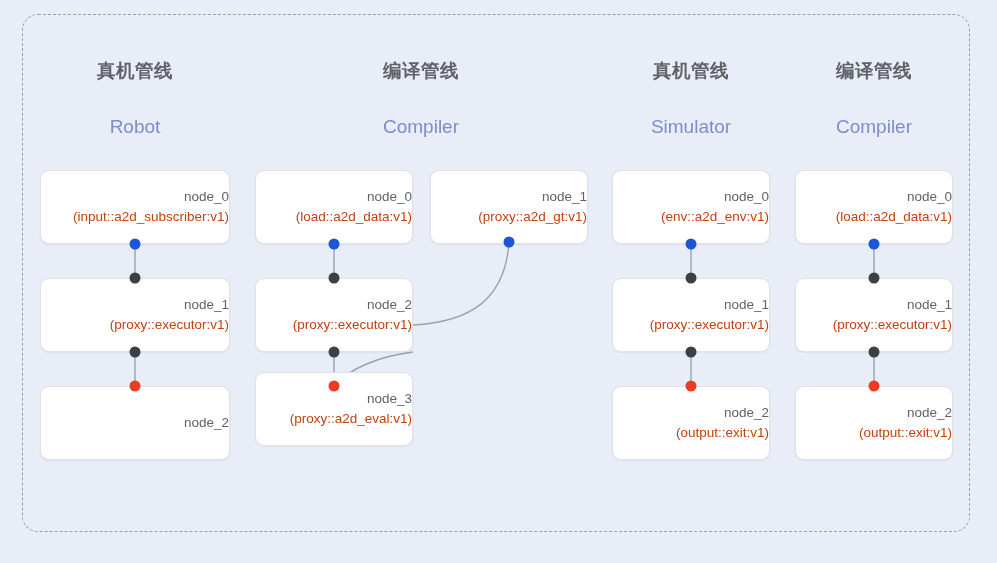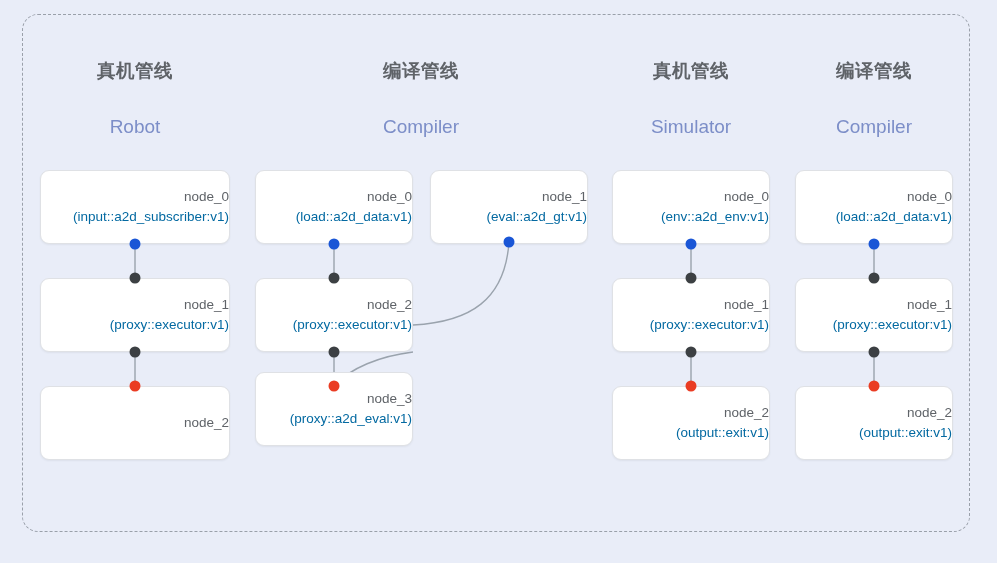--- a/index.html
+++ b/index.html
@@ -82,21 +82,21 @@
     box-shadow: 0 1px 2px rgba(60,64,67,0.07);
   }
   .node-title {
     font-size: 13.5px;
     color: #5f6368;
     line-height: 1.5;
     white-space: nowrap;
   }
   .node-sub {
     font-size: 13.5px;
-    color: #0369a1;
+    color: #c2410c;
     line-height: 1.5;
     white-space: nowrap;
   }
 
   
   .port {
     position: absolute;
     width: 11px;
     height: 11px;
     border-radius: 50%;
@@ -156,21 +156,21 @@
       </div>
       <div class="node" style="left: 40px; top: 386px; width: 190px; height: 74px;">
         <div class="node-title">node_2</div>
       </div>
       <div class="node" style="left: 255px; top: 170px; width: 158px; height: 74px;">
         <div class="node-title">node_0</div>
         <div class="node-sub">(load::a2d_data:v1)</div>
       </div>
       <div class="node" style="left: 430px; top: 170px; width: 158px; height: 74px;">
         <div class="node-title">node_1</div>
-        <div class="node-sub">(eval::a2d_gt:v1)</div>
+        <div class="node-sub">(proxy::a2d_gt:v1)</div>
       </div>
       <div class="node" style="left: 255px; top: 278px; width: 158px; height: 74px;">
         <div class="node-title">node_2</div>
         <div class="node-sub">(proxy::executor:v1)</div>
       </div>
       <div class="node" style="left: 255px; top: 372px; width: 158px; height: 74px;">
         <div class="node-title">node_3</div>
         <div class="node-sub">(proxy::a2d_eval:v1)</div>
       </div>
       <div class="node" style="left: 612px; top: 170px; width: 158px; height: 74px;">

